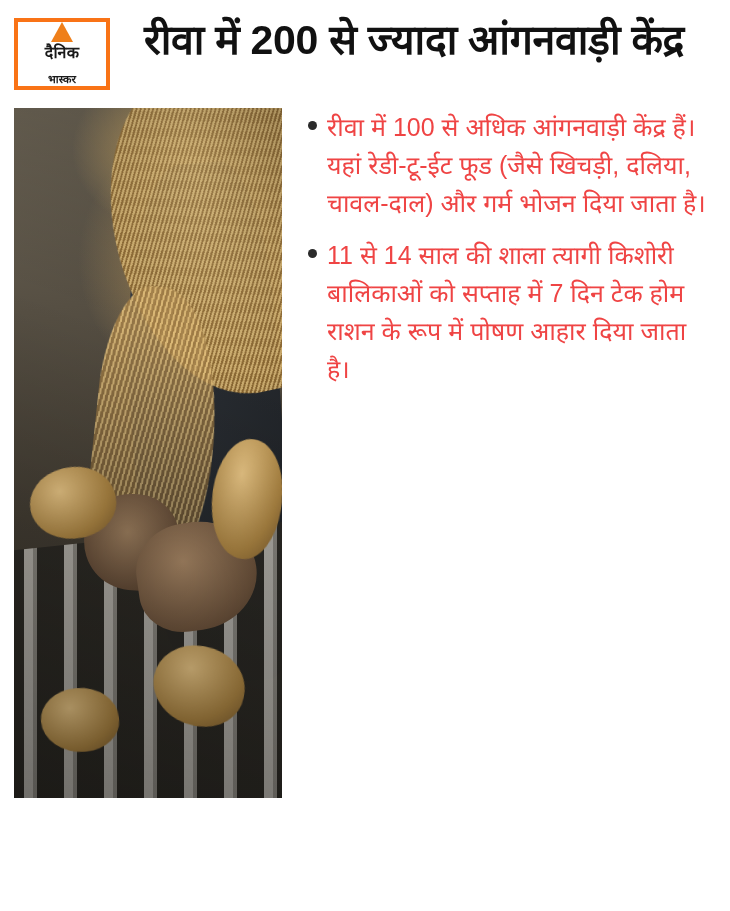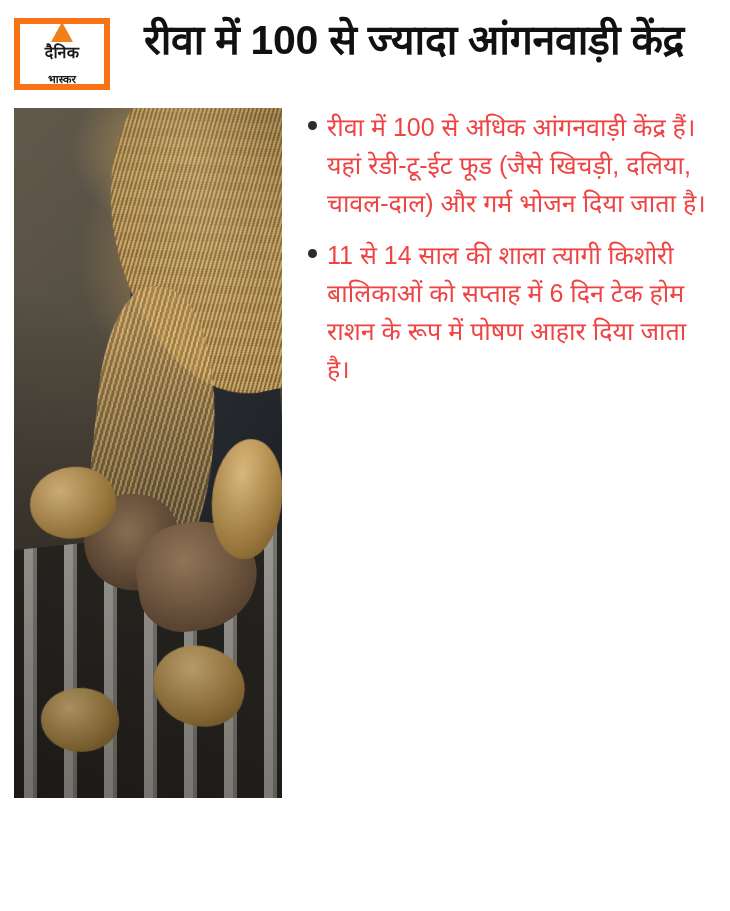--- a/index.html
+++ b/index.html
@@ -24,21 +24,21 @@
   
   .header {
     display: flex;
     align-items: flex-start;
     padding: 14px 18px 0 14px;
     box-sizing: border-box;
   }
   .logo {
     width: 96px;
     height: 72px;
-    border: 6px solid #f97316;
+    border: 4px solid #f97316;
     box-sizing: border-box;
     display: flex;
     flex-direction: column;
     align-items: center;
     justify-content: center;
     flex: 0 0 auto;
     margin-top: 4px;
     background: #ffffff;
     position: relative;
   }
@@ -216,21 +216,21 @@
 <body>
 
 <div class="card">
 
   <div class="header">
     <div class="logo">
       <div class="logo-mark"></div>
       <div class="logo-line1">दैनिक</div>
       <div class="logo-line2">भास्कर</div>
     </div>
-    <div class="headline">रीवा में 100 से ज्यादा आंगनवाड़ी केंद्र</div>
+    <div class="headline">रीवा में 200 से ज्यादा आंगनवाड़ी केंद्र</div>
   </div>
 
   <div class="body">
 
     <div class="photo">
       <div class="ph-bg"></div>
       <div class="ph-leg"></div>
       <div class="ph-grain-top"></div>
       <div class="ph-grain-fall"></div>
       <div class="ph-grate"></div>
@@ -246,19 +246,19 @@
     <div class="points">
 
       <div class="point">
         <div class="bullet"></div>
         <div class="point-text">रीवा में 100 से अधिक आंगनवाड़ी केंद्र हैं। यहां रेडी-टू-ईट फूड (जैसे खिचड़ी, दलिया, चावल-दाल) और गर्म भोजन दिया जाता है।</div>
       </div>
 
 
       <div class="point">
         <div class="bullet"></div>
-        <div class="point-text">11 से 14 साल की शाला त्यागी किशोरी बालिकाओं को सप्ताह में 6 दिन टेक होम राशन के रूप में पोषण आहार दिया जाता है।</div>
+        <div class="point-text">11 से 14 साल की शाला त्यागी किशोरी बालिकाओं को सप्ताह में 7 दिन टेक होम राशन के रूप में पोषण आहार दिया जाता है।</div>
       </div>
 
 
     </div>
   </div>
 </div>
 
 </body></html>

